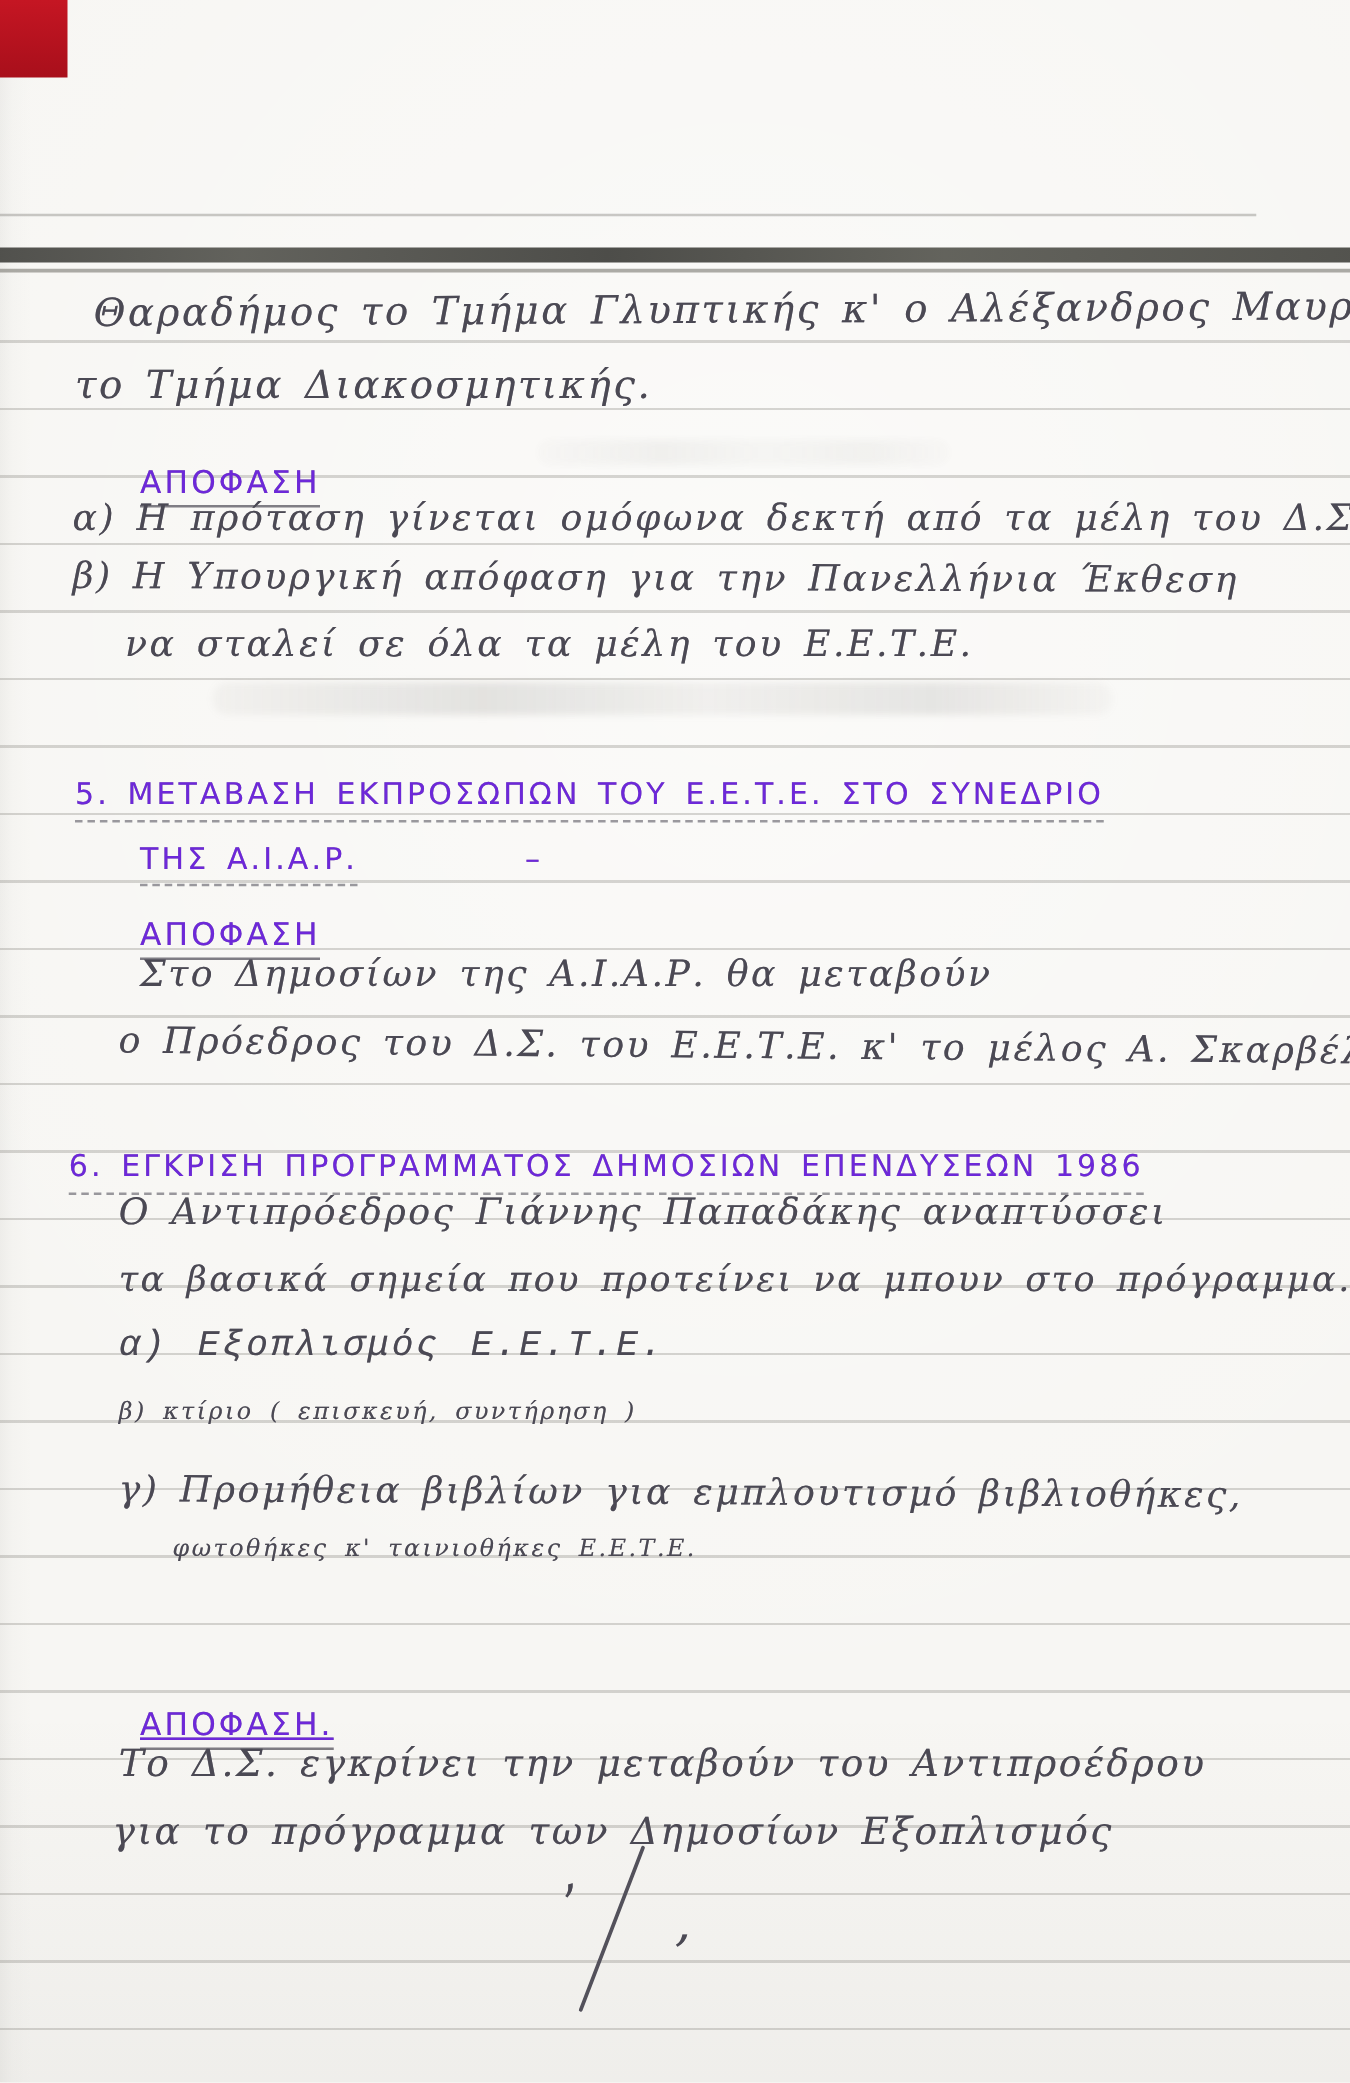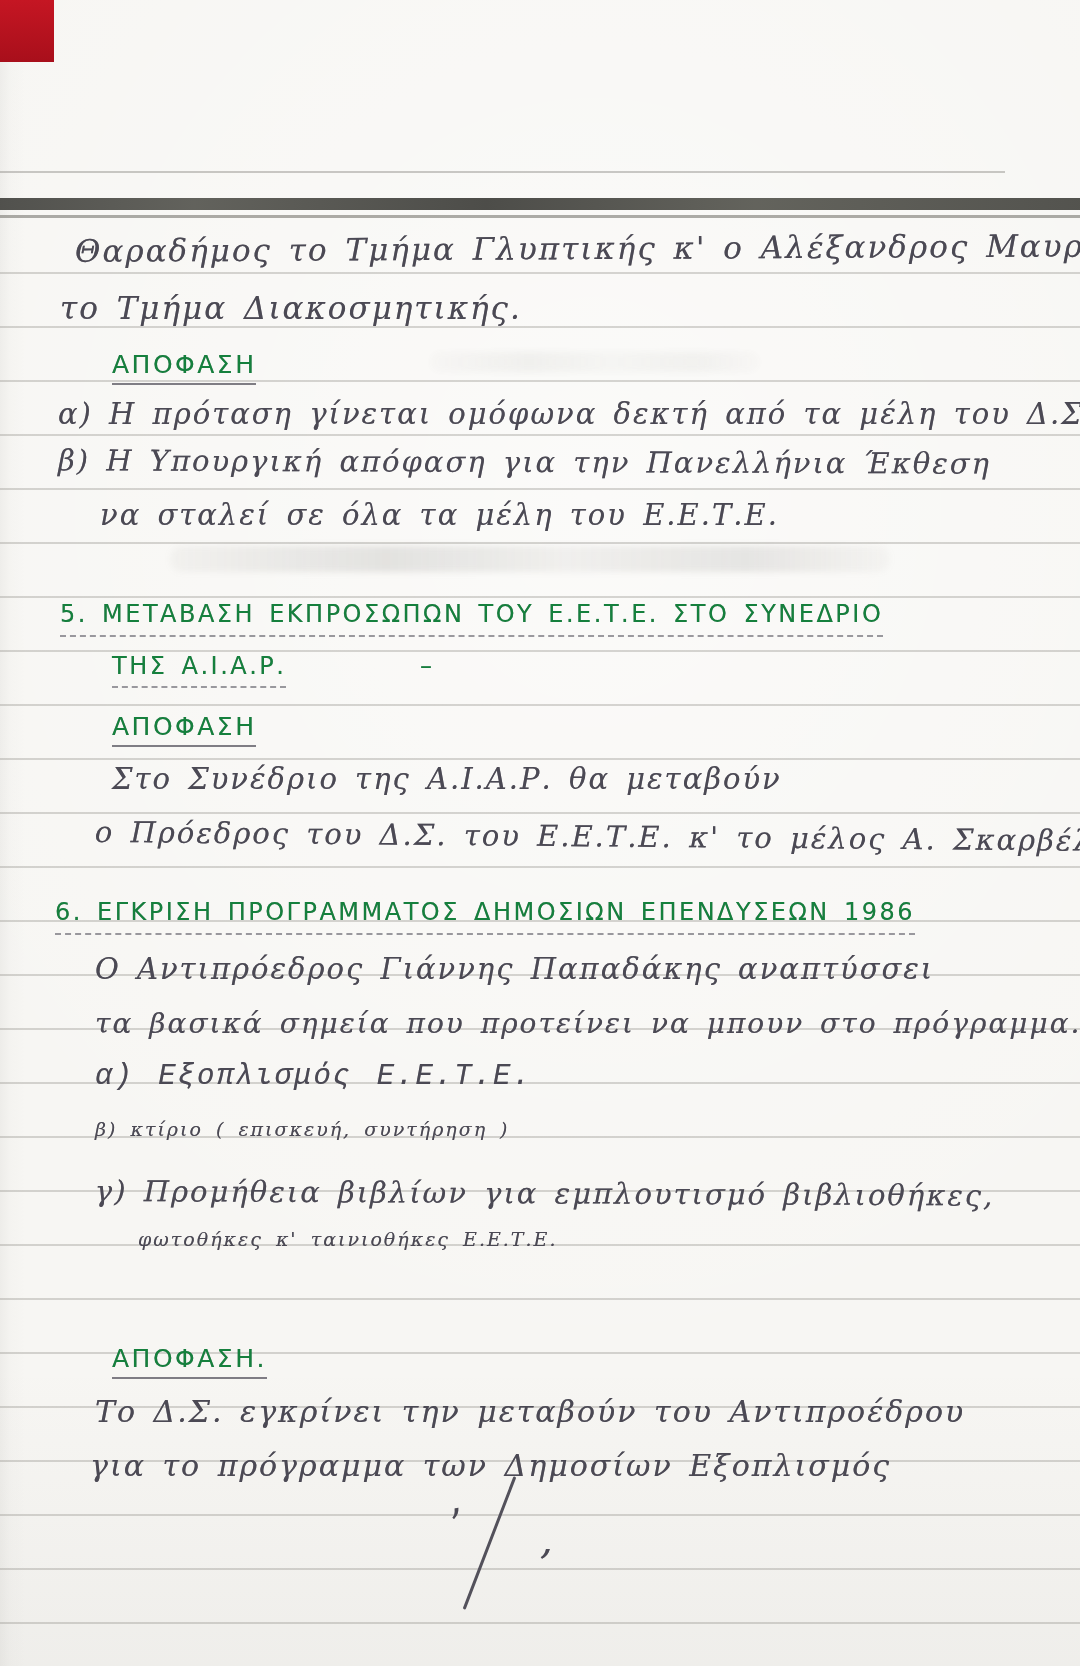--- a/index.html
+++ b/index.html
@@ -27,22 +27,23 @@
   }
   .hw{
     position:absolute;white-space:nowrap;
     font-family:"DejaVu Serif", serif;font-style:italic;
     color:#4b4954;letter-spacing:2px;word-spacing:5px;
     text-shadow:0 0 .5px rgba(75,73,84,.55);
   }
   .caps{
     position:absolute;white-space:nowrap;
     font-family:"DejaVu Sans", sans-serif;font-style:normal;
-    color:#15803d;letter-spacing:2.5px;word-spacing:4px;
+    color:#6d28d9;letter-spacing:2.5px;word-spacing:4px;
     text-shadow:0 0 .5px rgba(75,73,84,.5);
+    margin-top:21px;
   }
   .u{border-bottom:2px solid rgba(75,73,84,.7);padding-bottom:4px;}
   .ud{border-bottom:2px dashed rgba(75,73,84,.55);padding-bottom:7px;}
   .smudge{
     position:absolute;pointer-events:none;border-radius:12px;
     background:linear-gradient(90deg, rgba(118,116,110,.05), rgba(118,116,110,.17) 30%, rgba(118,116,110,.08) 55%, rgba(118,116,110,.15) 80%, rgba(118,116,110,.04));
     filter:blur(3px);
   }
   .edge-line-thin{position:absolute;pointer-events:none;}
 </style>
@@ -70,31 +71,31 @@
 <div class="hw" style="left:58px;top:445px;font-size:29px;transform:rotate(0.2deg);">β) Η Υπουργική απόφαση για την Πανελλήνια Έκθεση</div>
 <div class="hw" style="left:100px;top:498px;font-size:29px;">να σταλεί σε όλα τα μέλη του Ε.Ε.Τ.Ε.</div>
 
 <div class="smudge" style="left:170px;top:546px;width:720px;height:26px;"></div>
 
 <div class="caps ud" style="left:60px;top:600px;font-size:24px;">5. ΜΕΤΑΒΑΣΗ ΕΚΠΡΟΣΩΠΩΝ ΤΟΥ Ε.Ε.Τ.Ε. ΣΤΟ ΣΥΝΕΔΡΙΟ</div>
 <div class="caps" style="left:112px;top:652px;font-size:24px;border-bottom:2px dashed rgba(75,73,84,.55);padding-bottom:6px;">ΤΗΣ Α.Ι.Α.Ρ.</div>
 <div class="caps" style="left:420px;top:652px;font-size:24px;">–</div>
 
 <div class="caps u" style="left:112px;top:712px;font-size:25px;">ΑΠΟΦΑΣΗ</div>
-<div class="hw" style="left:112px;top:762px;font-size:29px;">Στο Συνέδριο της Α.Ι.Α.Ρ. θα μεταβούν</div>
+<div class="hw" style="left:112px;top:762px;font-size:29px;">Στο Δημοσίων της Α.Ι.Α.Ρ. θα μεταβούν</div>
 <div class="hw" style="left:95px;top:815px;font-size:29px;transform:rotate(0.5deg);transform-origin:left top;">ο Πρόεδρος του Δ.Σ. του Ε.Ε.Τ.Ε. κ' το μέλος Α. Σκαρβέλη.</div>
 
 <div class="caps ud" style="left:55px;top:898px;font-size:24px;">6. ΕΓΚΡΙΣΗ ΠΡΟΓΡΑΜΜΑΤΟΣ ΔΗΜΟΣΙΩΝ ΕΠΕΝΔΥΣΕΩΝ 1986</div>
 <div class="hw" style="left:95px;top:952px;font-size:29px;">Ο Αντιπρόεδρος Γιάννης Παπαδάκης αναπτύσσει</div>
 <div class="hw" style="left:95px;top:1007px;font-size:28px;">τα βασικά σημεία που προτείνει να μπουν στο πρόγραμμα.</div>
 <div class="hw" style="left:95px;top:1060px;font-size:29px;font-family:Liberation Mono, monospace;">α) Εξοπλισμός Ε.Ε.Τ.Ε.</div>
 <div class="hw" style="left:95px;top:1118px;font-size:19px;">β) κτίριο ( επισκευή, συντήρηση )</div>
 <div class="hw" style="left:95px;top:1174px;font-size:29px;transform:rotate(0.3deg);transform-origin:left top;">γ) Προμήθεια βιβλίων για εμπλουτισμό βιβλιοθήκες,</div>
 <div class="hw" style="left:138px;top:1228px;font-size:19px;">φωτοθήκες κ' ταινιοθήκες Ε.Ε.Τ.Ε.</div>
 
-<div class="caps u" style="left:112px;top:1344px;font-size:25px;">ΑΠΟΦΑΣΗ.</div>
+<div class="caps u" style="left:112px;top:1344px;font-size:25px;text-decoration:underline;">ΑΠΟΦΑΣΗ.</div>
 <div class="hw" style="left:95px;top:1394px;font-size:30px;">Το Δ.Σ. εγκρίνει την μεταβούν του Αντιπροέδρου</div>
 <div class="hw" style="left:90px;top:1448px;font-size:30px;">για το πρόγραμμα των Δημοσίων Εξοπλισμός</div>
 
 <div style="position:absolute;left:488px;top:1472px;width:3px;height:142px;
             background:#53515b;transform:rotate(21deg);transform-origin:center;border-radius:2px;"></div>
 <div class="hw" style="left:452px;top:1500px;font-size:40px;transform:rotate(-15deg);">’</div>
 <div class="hw" style="left:540px;top:1516px;font-size:40px;">,</div>
 
 </body></html>

